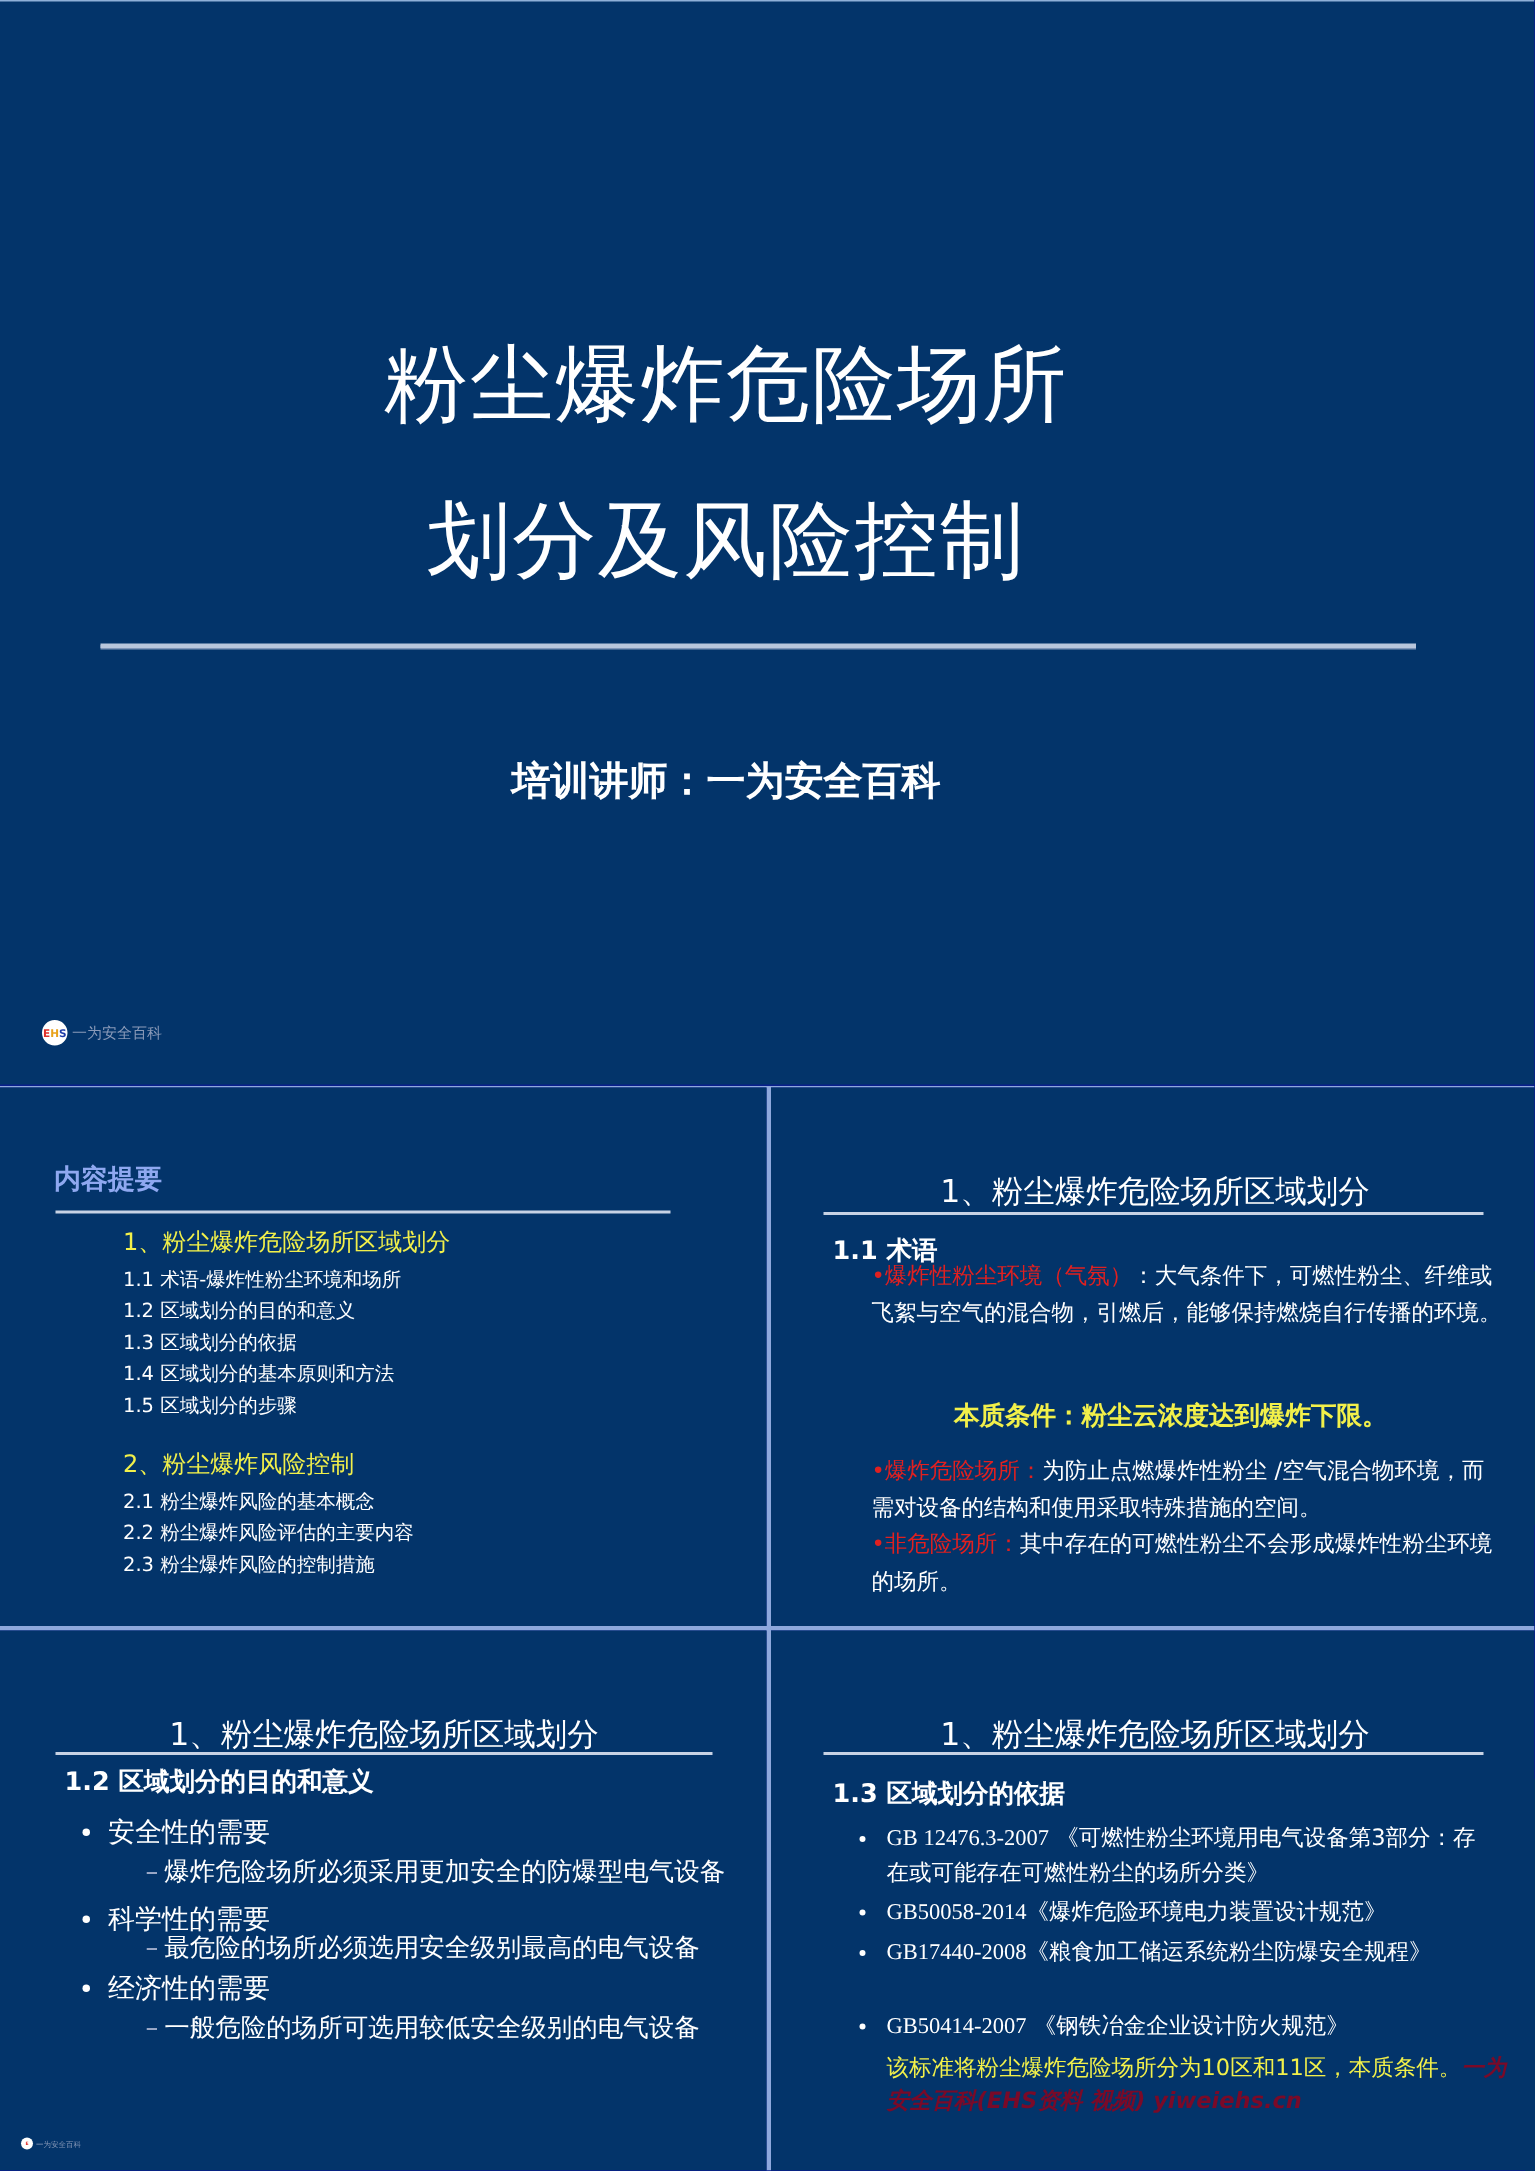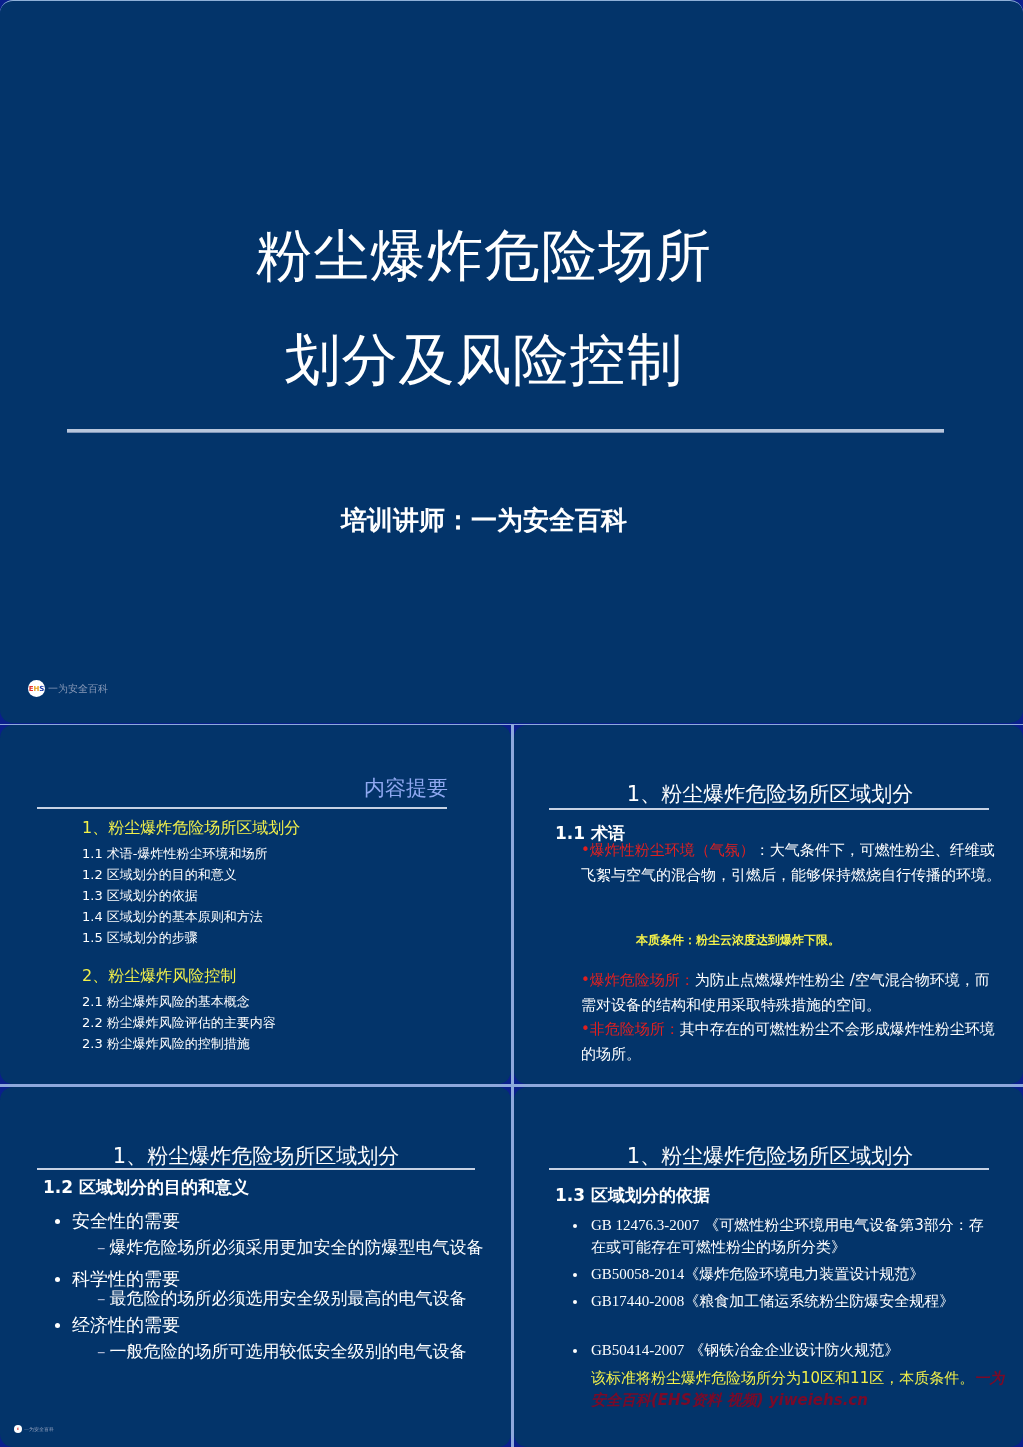--- a/index.html
+++ b/index.html
@@ -1,21 +1,21 @@
 <!DOCTYPE html>
 <html><head>
 <meta charset="utf-8">
 <style>
   html, body { margin: 0; padding: 0; }
   body {
     width: 1023px; height: 1447px; background: #0a1f8c;
     font-family: "DejaVu Sans", "Liberation Sans", sans-serif;
     position: relative; overflow: hidden;
   }
-  .slide { position: absolute; background: #03346a; overflow: hidden; border-radius: 13px; }
+  .slide { position: absolute; background: #03346a; overflow: hidden; }
   #s1 { left: 0; top: 0; width: 1023px; height: 722px; border-top: 1px solid #8fb0d8; }
   #s2 { left: 0; top: 725px; width: 511px; height: 359px; }
   #s3 { left: 514px; top: 725px; width: 509px; height: 359px; }
   #s4 { left: 0; top: 1087px; width: 511px; height: 360px; }
   #s5 { left: 514px; top: 1087px; width: 509px; height: 360px; }
   .vline { position: absolute; left: 511px; top: 724px; width: 3px; height: 723px; background: #8ea8dc; }
   .hline1 { position: absolute; left: 0; top: 722px; width: 1023px; height: 3px; background: #0a1f8c; }
   .hline1b { position: absolute; left: 0; top: 724px; width: 1023px; height: 1px; background: #8ea8dc; }
   .hline2 { position: absolute; left: 0; top: 1084px; width: 1023px; height: 3px; background: #8ea8dc; }
 
@@ -32,37 +32,37 @@
   #logo1 .circle { width: 17px; height: 17px; font-size: 7px; }
   #logo1 .txt { font-size: 10px; margin-left: 3px; }
   #logo2 { left: 14px; top: 1425px; }
   #logo2 .circle { width: 8px; height: 8px; font-size: 3px; }
   #logo2 .txt { font-size: 5px; margin-left: 2px; }
 
   .slide-title { position: absolute; text-align: center; color: #fff; font-size: 21px; }
   .rule { position: absolute; height: 2px; background: #c7d2e4; }
 
   
-  #s2 .toc-title { position: absolute; left: 36px; width: 412px; top: 49px; text-align: right; color: #8fa8f0; font-size: 21px; }
+  #s2 .toc-title { position: absolute; left: 36px; width: 412px; top: 49px; text-align: left; color: #8fa8f0; font-size: 18px; font-weight: bold; }
   #s2 .rule { left: 37px; top: 82px; width: 410px; }
   .toc { position: absolute; left: 82px; color: #fff; }
   .toc .h { color: #f2f04a; font-size: 16px; margin-bottom: 4px; }
   .toc .i { font-size: 13px; line-height: 21px; }
   #toc1 { top: 93px; }
   #toc2 { top: 241px; }
 
   
   #s3 .slide-title { left: 36px; width: 440px; top: 55px; }
   #s3 .rule { left: 35px; top: 83px; width: 440px; }
   .sec { position: absolute; color: #fff; font-weight: bold; font-size: 17px; }
   #s3 .sec { left: 41px; top: 97px; text-align: center; }
   .para { position: absolute; color: #fff; font-size: 15px; line-height: 24.5px; }
   .red { color: #e02020; }
   #s3 .p1 { left: 67px; top: 113px; width: 420px; }
-  #s3 .note { position: absolute; left: 122px; top: 207px; color: #f2f04a; font-size: 12px; font-weight: bold; text-align: right; }
+  #s3 .note { position: absolute; left: 122px; top: 207px; color: #f2f04a; font-size: 17px; font-weight: bold; text-align: right; }
   #s3 .p2 { left: 67px; top: 243px; width: 420px; }
 
   
   #s4 .slide-title { left: 36px; width: 440px; top: 55px; }
   #s4 .rule { left: 37px; top: 81px; width: 438px; }
   #s4 .sec { left: 43px; top: 89px; }
   .bul { position: absolute; left: 55px; color: #fff; font-size: 18px; display: flex; align-items: center; }
   .bul .dot { width: 5px; height: 5px; background: #fff; border-radius: 50%; margin-right: 12px; }
   .sub { position: absolute; left: 77px; color: #fff; font-size: 17px; margin-left: 20px; }
   .sub .dash { color: #aab4d0; margin-right: 4px; }

